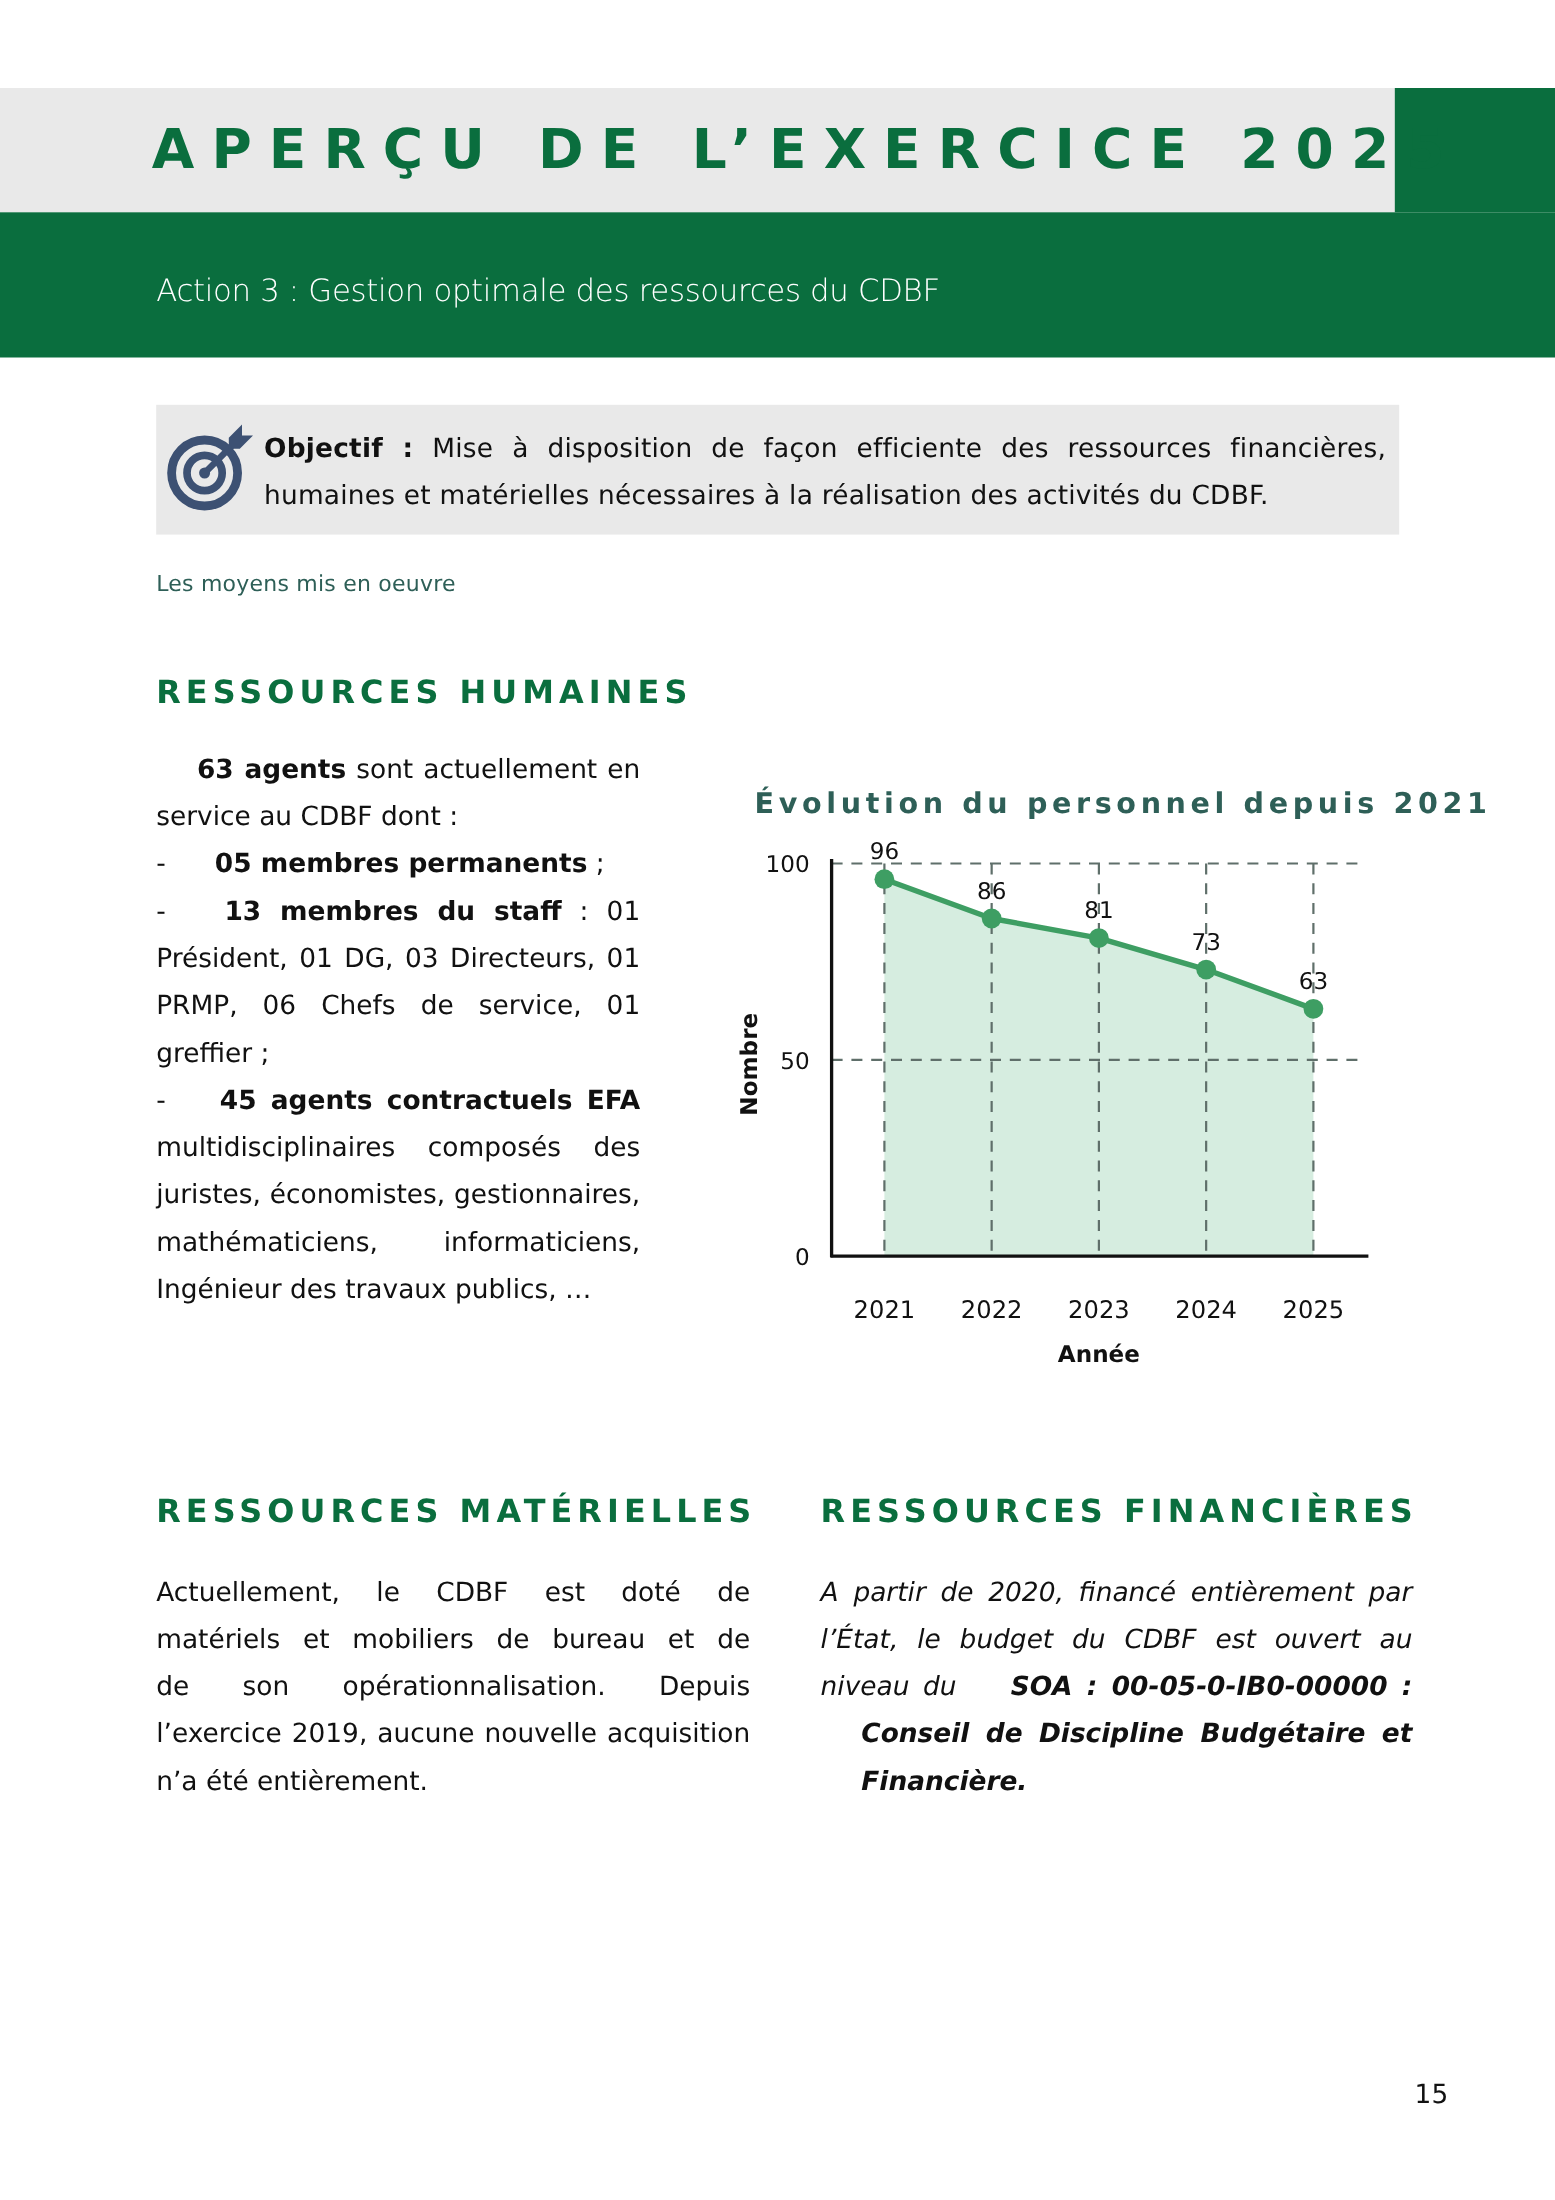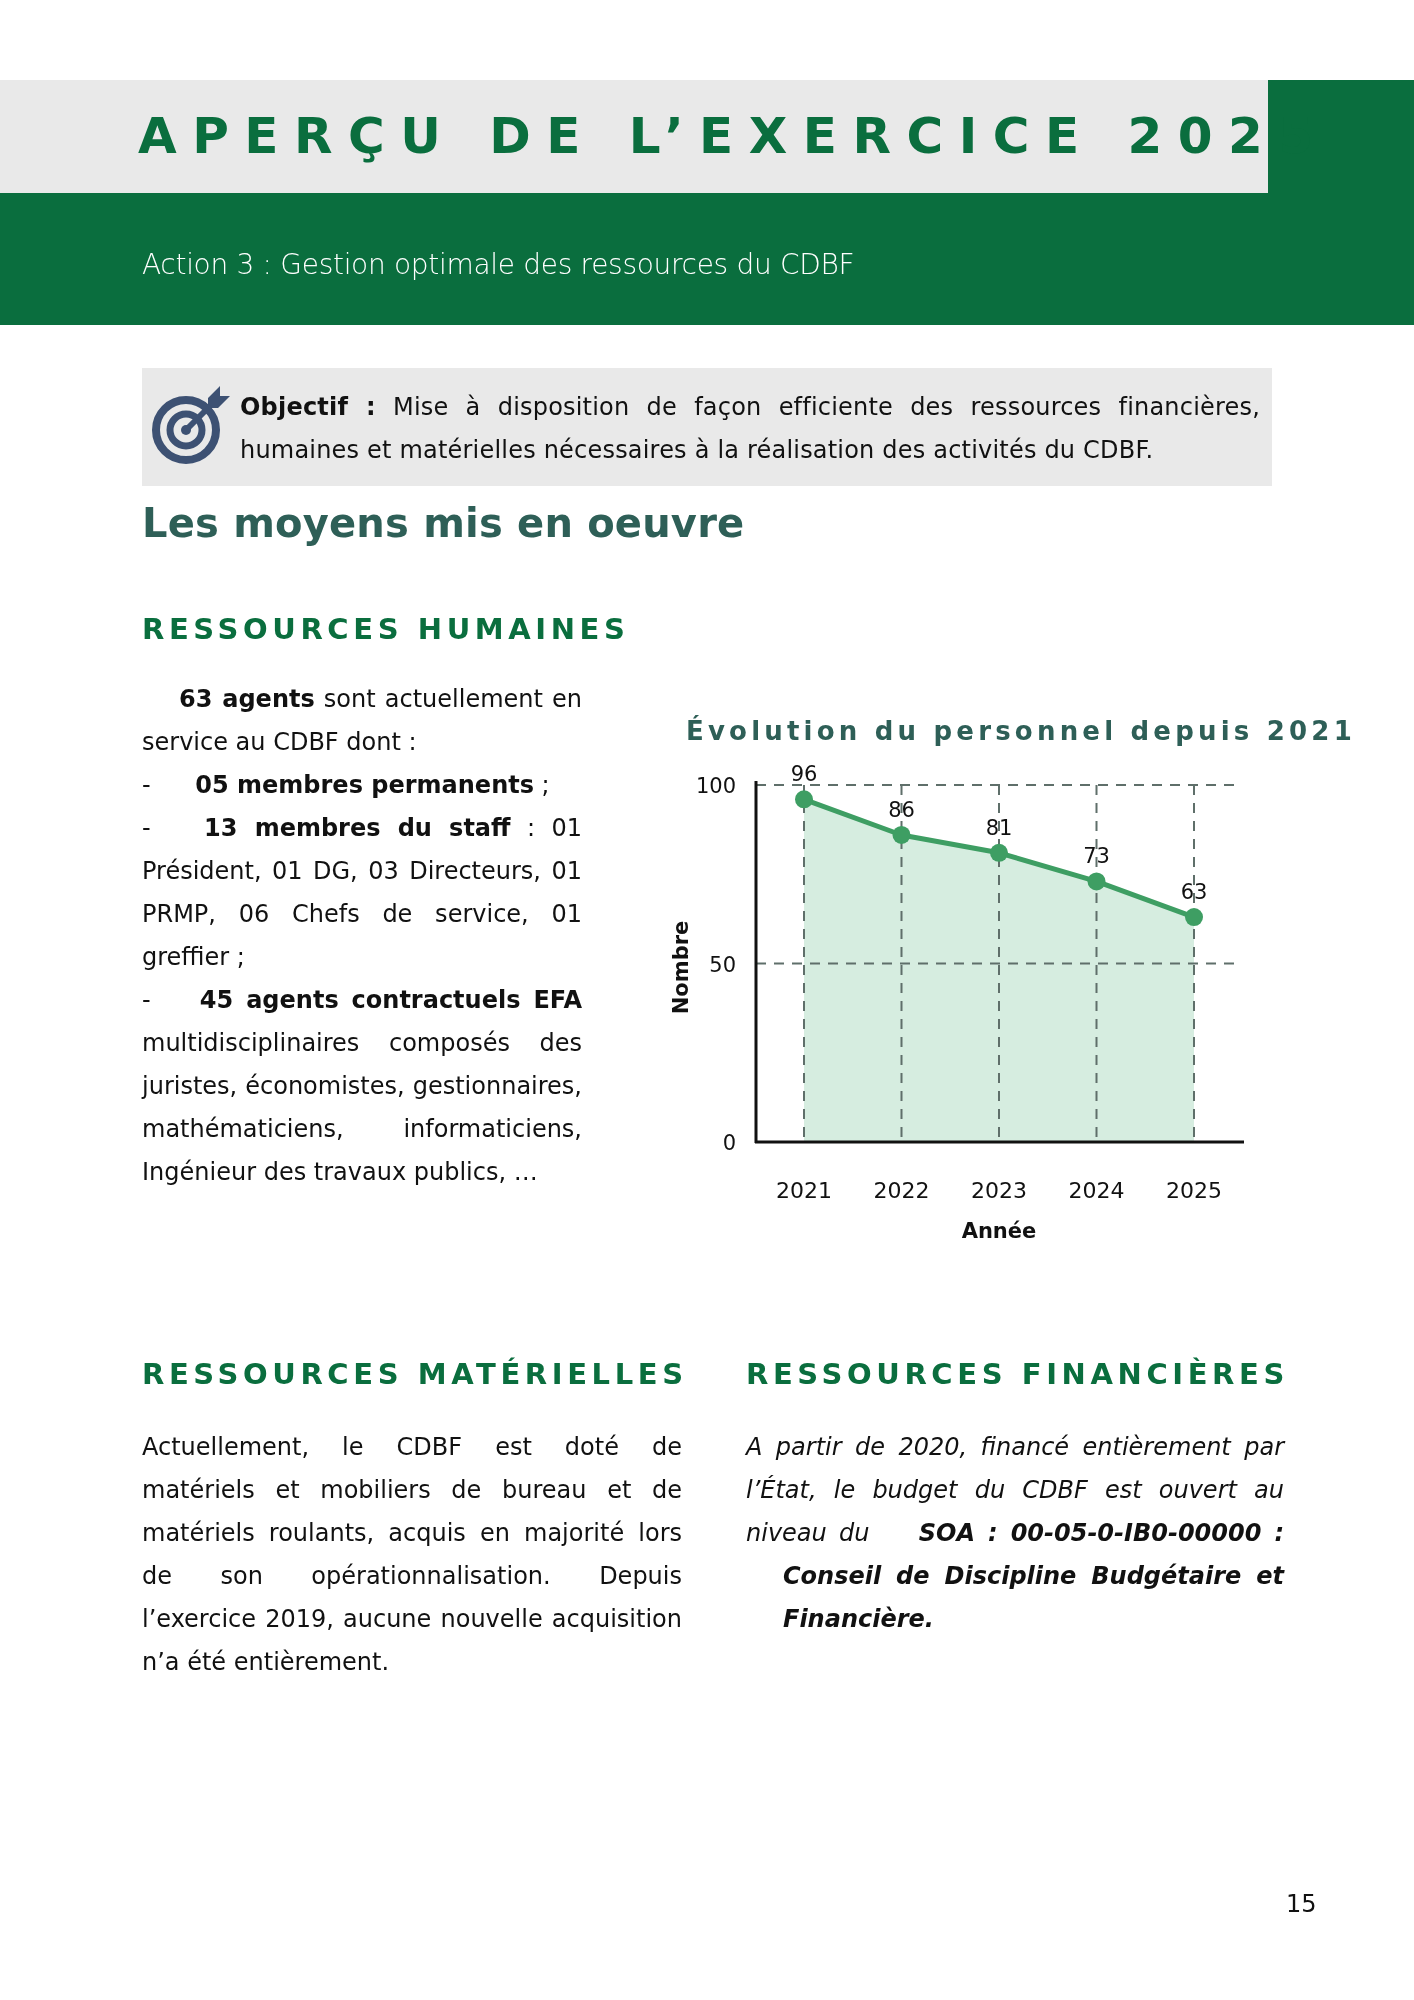--- a/index.html
+++ b/index.html
@@ -13,21 +13,21 @@
     font-size: 50px; letter-spacing: 15.5px; color: #0a6e3e; white-space: nowrap; line-height: 64px; }
   .action-title { position: absolute; left: 142px; top: 248px; font-family: "DejaVu Sans", sans-serif; font-size: 28px;
     color: #ffffff; white-space: nowrap; font-weight: 300; letter-spacing: -0.3px; }
 
   .objective-box { position: absolute; left: 142px; top: 368px; width: 1130px; height: 118px; background: #e9e9e9; }
   .target-icon { position: absolute; left: 150px; top: 384px; width: 82px; height: 82px; }
   .objective-text { position: absolute; left: 240px; top: 386px; width: 1020px; font-size: 24px; line-height: 43px;
     text-align: justify; text-align-last: left; color: #111; letter-spacing: 0.2px; }
   .objective-text b { font-weight: bold; }
 
-  .section-heading { position: absolute; left: 142px; top: 500px; font-size: 40px; font-weight: bold; color: #2e5f57; letter-spacing: 0.2px; }
+  .section-heading { position: absolute; left: 142px; top: 518px; font-size: 20px; font-weight: normal; color: #2e5f57; letter-spacing: 0.2px; }
 
   .subheading { position: absolute; font-size: 29px; font-weight: bold; color: #0a6e3e; letter-spacing: 4.6px; white-space: nowrap; }
   .sub-hr { left: 142px; top: 612px; }
   .sub-mat { left: 142px; top: 1357px; text-align: right; }
   .sub-fin { left: 746px; top: 1357px; }
 
   .para { position: absolute; font-size: 24px; line-height: 43px; text-align: justify; color: #111; }
   .para b { font-weight: bold; margin-left: 37px; }
   .para .line { display: block; text-align: justify; text-align-last: justify; white-space: normal; }
   .para .line.last { text-align-last: left; }
@@ -115,21 +115,20 @@
     <text x="436.5" y="458" text-anchor="middle" font-size="22" fill="#111">2024</text>
     <text x="534" y="458" text-anchor="middle" font-size="22" fill="#111">2025</text>
     <text x="339" y="498" text-anchor="middle" font-size="21" font-weight="bold" fill="#111">Année</text>
     <text x="0" y="0" text-anchor="middle" font-size="21" font-weight="bold" fill="#111" transform="translate(28 227.5) rotate(-90)">Nombre</text>
   </svg>
 
 <div class="subheading sub-mat">RESSOURCES MATÉRIELLES</div>
 <div class="para para-mat" id="mat-para">
     <span class="line">Actuellement, le CDBF est doté de</span>
     <span class="line">matériels et mobiliers de bureau et de</span>
-    <span class="line">matériels roulants, acquis en majorité lors</span>
     <span class="line">de son opérationnalisation. Depuis</span>
     <span class="line">l’exercice 2019, aucune nouvelle acquisition</span>
     <span class="line last">n’a été entièrement.</span>
   </div>
 
 <div class="subheading sub-fin">RESSOURCES FINANCIÈRES</div>
 <div class="para para-fin">
   <span class="line">A partir de 2020, financé entièrement par</span>
   <span class="line">l’État, le budget du CDBF est ouvert au</span>
   <span class="line"><span>niveau du </span><b>SOA : 00-05-0-IB0-00000 :</b></span>

